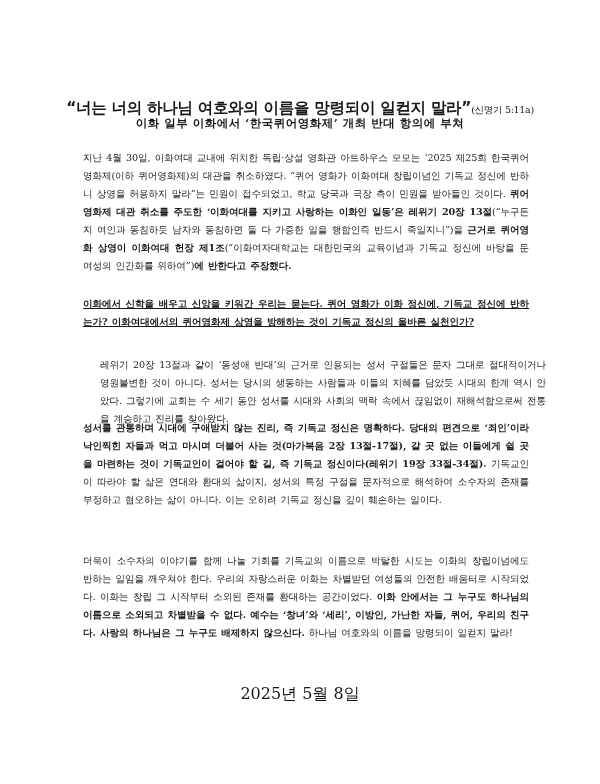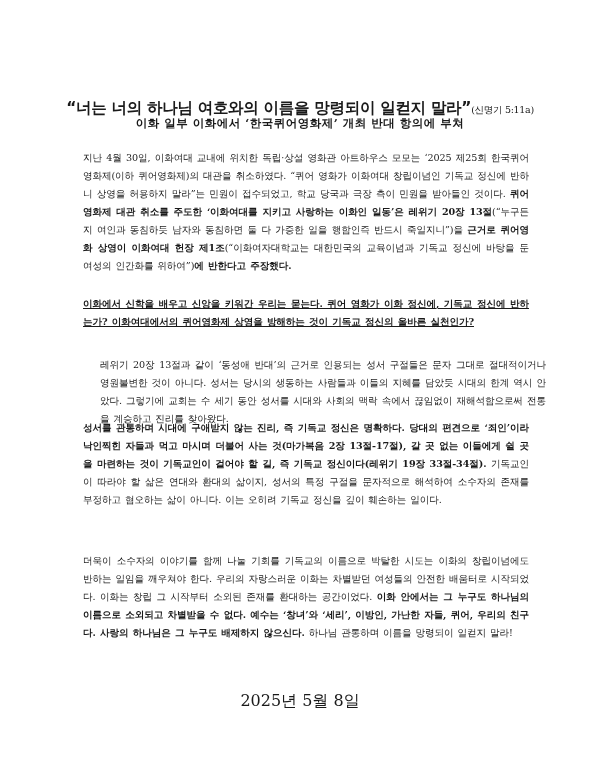--- a/index.html
+++ b/index.html
@@ -13,29 +13,29 @@
               font-size: 11.5px; font-weight: bold; letter-spacing: 0.5px; }
   .para { position: absolute; left: 83px; width: 446px; font-size: 9.6px; line-height: 18px;
           text-align: justify; text-align-last: left; letter-spacing: -0.1px; word-spacing: 1px; }
   .para b { font-weight: bold; }
   #p1 { top: 149px; }
   #p2 { top: 295px; text-decoration: underline; }
   #p3 { top: 356px; margin-left: 17px; }
   #p4 { top: 419px; }
   #p5 { top: 552px; }
   .date { position: absolute; left: 0; width: 600px; top: 684px; text-align: center;
-          font-size: 16px; font-family: "DejaVu Serif", serif; margin-top: 7px; }
+          font-size: 16px; font-family: "DejaVu Serif", serif; }
 </style>
 </head>
 <body>
 
 <div>
   <div class="title"><span>“너는 너의 하나님 여호와의 이름을 망령되이 일컫지 말라”</span><span class="ref">(신명기 5:11a)</span></div>
   <div class="subtitle">이화 일부 이화에서 ‘한국퀴어영화제’ 개최 반대 항의에 부쳐</div>
 
   <div class="para" id="p1"><span>지난 4월 30일, 이화여대 교내에 위치한 독립·상설 영화관 아트하우스 모모는 ‘2025 제25회 한국퀴어영화제(이하 퀴어영화제)의 대관을 취소하였다. “퀴어 영화가 이화여대 창립이념인 기독교 정신에 반하니 상영을 허용하지 말라”는 민원이 접수되었고, 학교 당국과 극장 측이 민원을 받아들인 것이다. </span><b>퀴어영화제 대관 취소를 주도한 ‘이화여대를 지키고 사랑하는 이화인 일동’은 레위기 20장 13절</b><span>(“누구든지 여인과 동침하듯 남자와 동침하면 둘 다 가증한 일을 행함인즉 반드시 죽일지니”)을 </span><b>근거로 퀴어영화 상영이 이화여대 헌장 제1조</b><span>(“이화여자대학교는 대한민국의 교육이념과 기독교 정신에 바탕을 둔 여성의 인간화를 위하여”)</span><b>에 반한다고 주장했다.</b></div>
   <div class="para" id="p2"><b>이화에서 신학을 배우고 신앙을 키워간 우리는 묻는다. 퀴어 영화가 이화 정신에, 기독교 정신에 반하는가? 이화여대에서의 퀴어영화제 상영을 방해하는 것이 기독교 정신의 올바른 실천인가?</b></div>
   <div class="para" id="p3"><span>레위기 20장 13절과 같이 ‘동성애 반대’의 근거로 인용되는 성서 구절들은 문자 그대로 절대적이거나 영원불변한 것이 아니다. 성서는 당시의 생동하는 사람들과 이들의 지혜를 담았듯 시대의 한계 역시 안았다. 그렇기에 교회는 수 세기 동안 성서를 시대와 사회의 맥락 속에서 끊임없이 재해석함으로써 전통을 계승하고 진리를 찾아왔다.</span></div>
   <div class="para" id="p4"><b>성서를 관통하며 시대에 구애받지 않는 진리, 즉 기독교 정신은 명확하다. 당대의 편견으로 ‘죄인’이라 낙인찍힌 자들과 먹고 마시며 더불어 사는 것(마가복음 2장 13절-17절), 갈 곳 없는 이들에게 쉴 곳을 마련하는 것이 기독교인이 걸어야 할 길, 즉 기독교 정신이다(레위기 19장 33절-34절). </b><span>기독교인이 따라야 할 삶은 연대와 환대의 삶이지, 성서의 특정 구절을 문자적으로 해석하여 소수자의 존재를 부정하고 혐오하는 삶이 아니다. 이는 오히려 기독교 정신을 깊이 훼손하는 일이다.</span></div>
-  <div class="para" id="p5"><span>더욱이 소수자의 이야기를 함께 나눌 기회를 기독교의 이름으로 박탈한 시도는 이화의 창립이념에도 반하는 일임을 깨우쳐야 한다. 우리의 자랑스러운 이화는 차별받던 여성들의 안전한 배움터로 시작되었다. 이화는 창립 그 시작부터 소외된 존재를 환대하는 공간이었다. </span><b>이화 안에서는 그 누구도 하나님의 이름으로 소외되고 차별받을 수 없다. 예수는 ‘창녀’와 ‘세리’, 이방인, 가난한 자들, 퀴어, 우리의 친구다. 사랑의 하나님은 그 누구도 배제하지 않으신다.</b><span> 하나님 관통하며 이름을 망령되이 일컫지 말라!</span></div>
+  <div class="para" id="p5"><span>더욱이 소수자의 이야기를 함께 나눌 기회를 기독교의 이름으로 박탈한 시도는 이화의 창립이념에도 반하는 일임을 깨우쳐야 한다. 우리의 자랑스러운 이화는 차별받던 여성들의 안전한 배움터로 시작되었다. 이화는 창립 그 시작부터 소외된 존재를 환대하는 공간이었다. </span><b>이화 안에서는 그 누구도 하나님의 이름으로 소외되고 차별받을 수 없다. 예수는 ‘창녀’와 ‘세리’, 이방인, 가난한 자들, 퀴어, 우리의 친구다. 사랑의 하나님은 그 누구도 배제하지 않으신다.</b><span> 하나님 여호와의 이름을 망령되이 일컫지 말라!</span></div>
 
   <div class="date">2025년 5월 8일</div>
 </div>
 
 </body></html>

